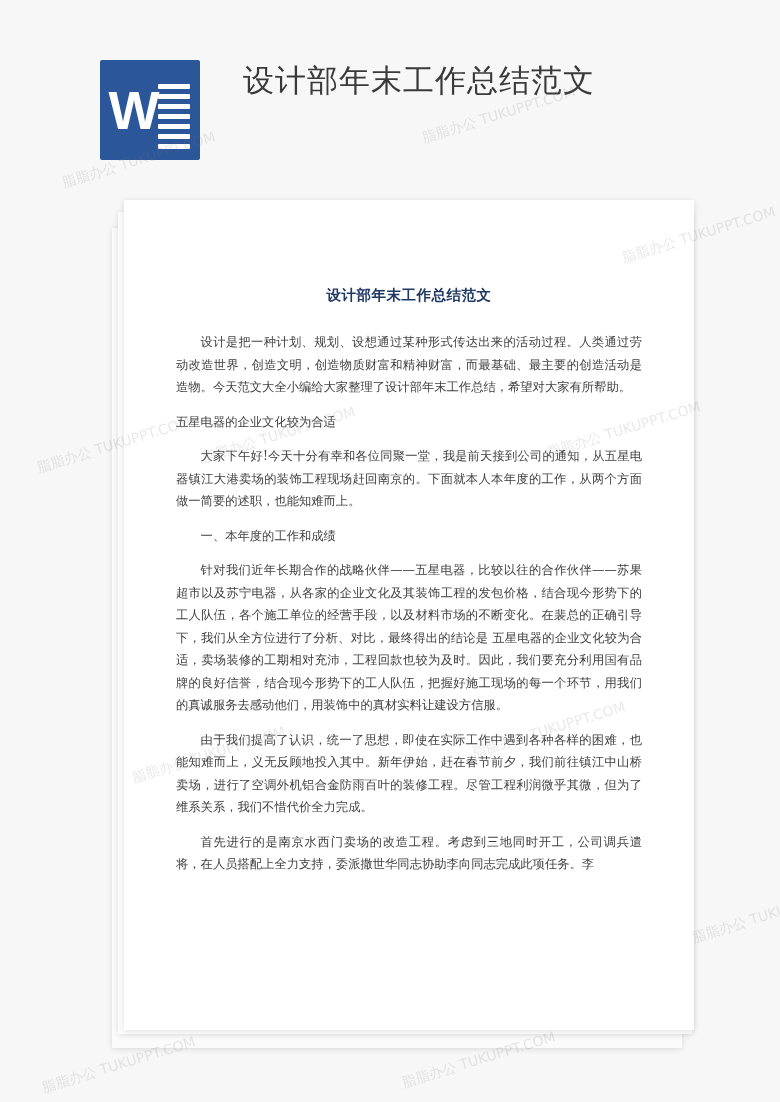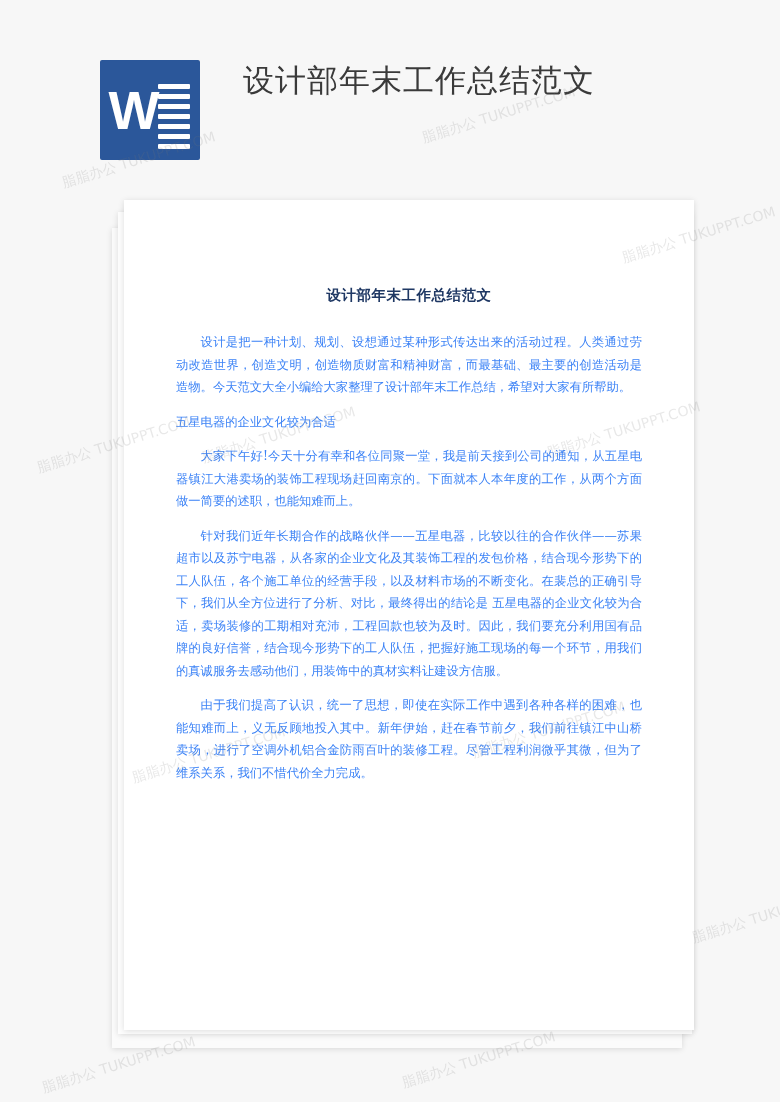--- a/index.html
+++ b/index.html
@@ -113,21 +113,21 @@
     font-size: 14.5px;
     font-weight: bold;
     color: #1f3864;
     font-family: "DejaVu Sans", sans-serif;
     margin-bottom: 26px;
     letter-spacing: 0.5px;
   }
   .para {
     font-size: 12.3px;
     line-height: 22.5px;
-    color: #3b82f6;
+    color: #404040;
     font-family: "DejaVu Serif", serif;
     text-align: justify;
     margin: 0 0 12px 0;
     text-indent: 2em;
   }
   .para.noindent {
     text-indent: 0;
   }
 
   
@@ -173,22 +173,24 @@
 
 <div class="sheet sheet-back2"></div>
 <div class="sheet sheet-back1"></div>
 
 <div class="sheet sheet-front">
   <div class="page-inner">
     <div class="page-title">设计部年末工作总结范文</div>
     <p class="para">设计是把一种计划、规划、设想通过某种形式传达出来的活动过程。人类通过劳动改造世界，创造文明，创造物质财富和精神财富，而最基础、最主要的创造活动是造物。今天范文大全小编给大家整理了设计部年末工作总结，希望对大家有所帮助。</p>
     <p class="para noindent">五星电器的企业文化较为合适</p>
     <p class="para">大家下午好!今天十分有幸和各位同聚一堂，我是前天接到公司的通知，从五星电器镇江大港卖场的装饰工程现场赶回南京的。下面就本人本年度的工作，从两个方面做一简要的述职，也能知难而上。</p>
+    <p class="para">一、本年度的工作和成绩</p>
     <p class="para">针对我们近年长期合作的战略伙伴——五星电器，比较以往的合作伙伴——苏果超市以及苏宁电器，从各家的企业文化及其装饰工程的发包价格，结合现今形势下的工人队伍，各个施工单位的经营手段，以及材料市场的不断变化。在裴总的正确引导下，我们从全方位进行了分析、对比，最终得出的结论是 五星电器的企业文化较为合适，卖场装修的工期相对充沛，工程回款也较为及时。因此，我们要充分利用国有品牌的良好信誉，结合现今形势下的工人队伍，把握好施工现场的每一个环节，用我们的真诚服务去感动他们，用装饰中的真材实料让建设方信服。</p>
     <p class="para">由于我们提高了认识，统一了思想，即使在实际工作中遇到各种各样的困难，也能知难而上，义无反顾地投入其中。新年伊始，赶在春节前夕，我们前往镇江中山桥卖场，进行了空调外机铝合金防雨百叶的装修工程。尽管工程利润微乎其微，但为了维系关系，我们不惜代价全力完成。</p>
+    <p class="para">首先进行的是南京水西门卖场的改造工程。考虑到三地同时开工，公司调兵遣将，在人员搭配上全力支持，委派撒世华同志协助李向同志完成此项任务。李</p>
   </div>
 </div>
 
 <div class="wm-layer">
   <div class="wm" style="left:60px; top:175px;">脂脂办公 TUKUPPT.COM</div>
   <div class="wm" style="left:420px; top:130px;">脂脂办公 TUKUPPT.COM</div>
   <div class="wm" style="left:620px; top:250px;">脂脂办公 TUKUPPT.COM</div>
   <div class="wm" style="left:200px; top:450px;">脂脂办公 TUKUPPT.COM</div>
   <div class="wm" style="left:545px; top:445px;">脂脂办公 TUKUPPT.COM</div>
   <div class="wm" style="left:35px; top:460px;">脂脂办公 TUKUPPT.COM</div>

